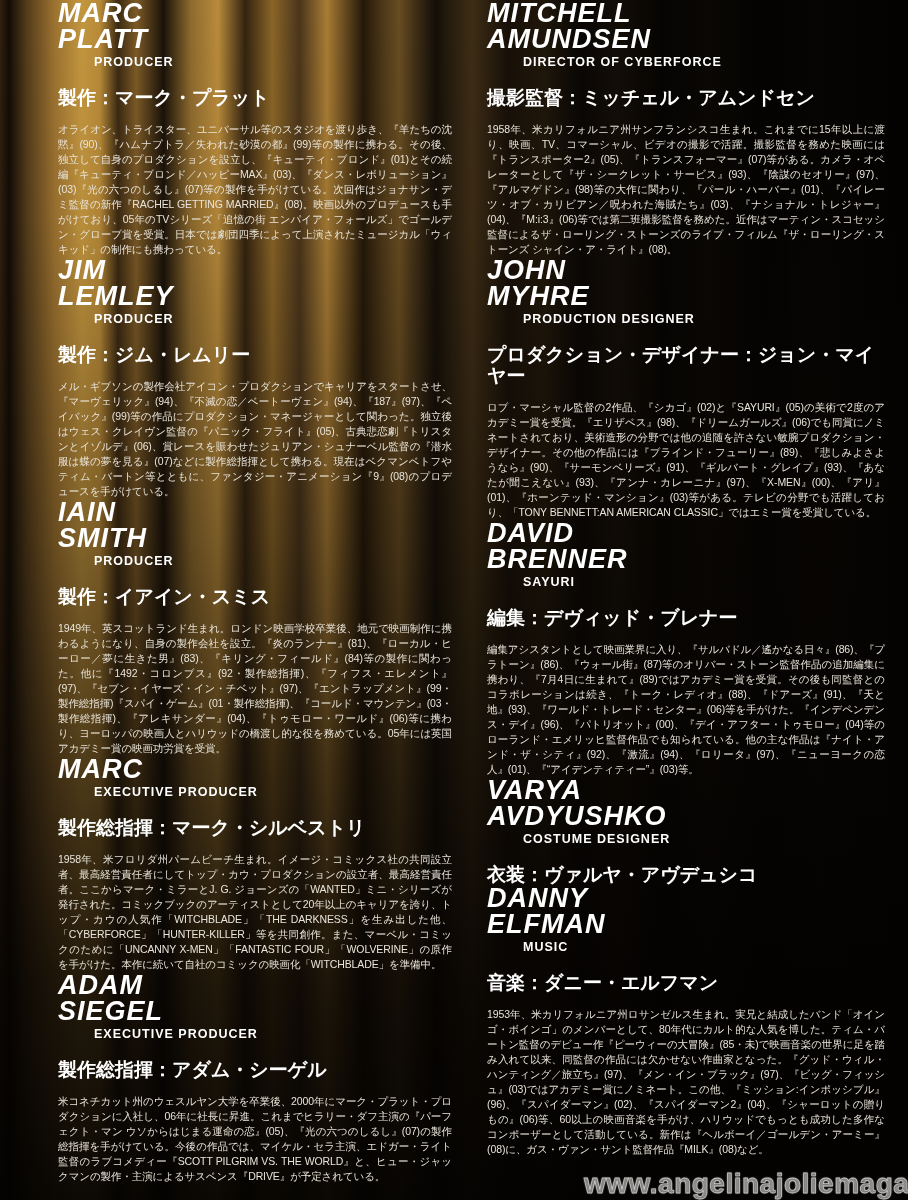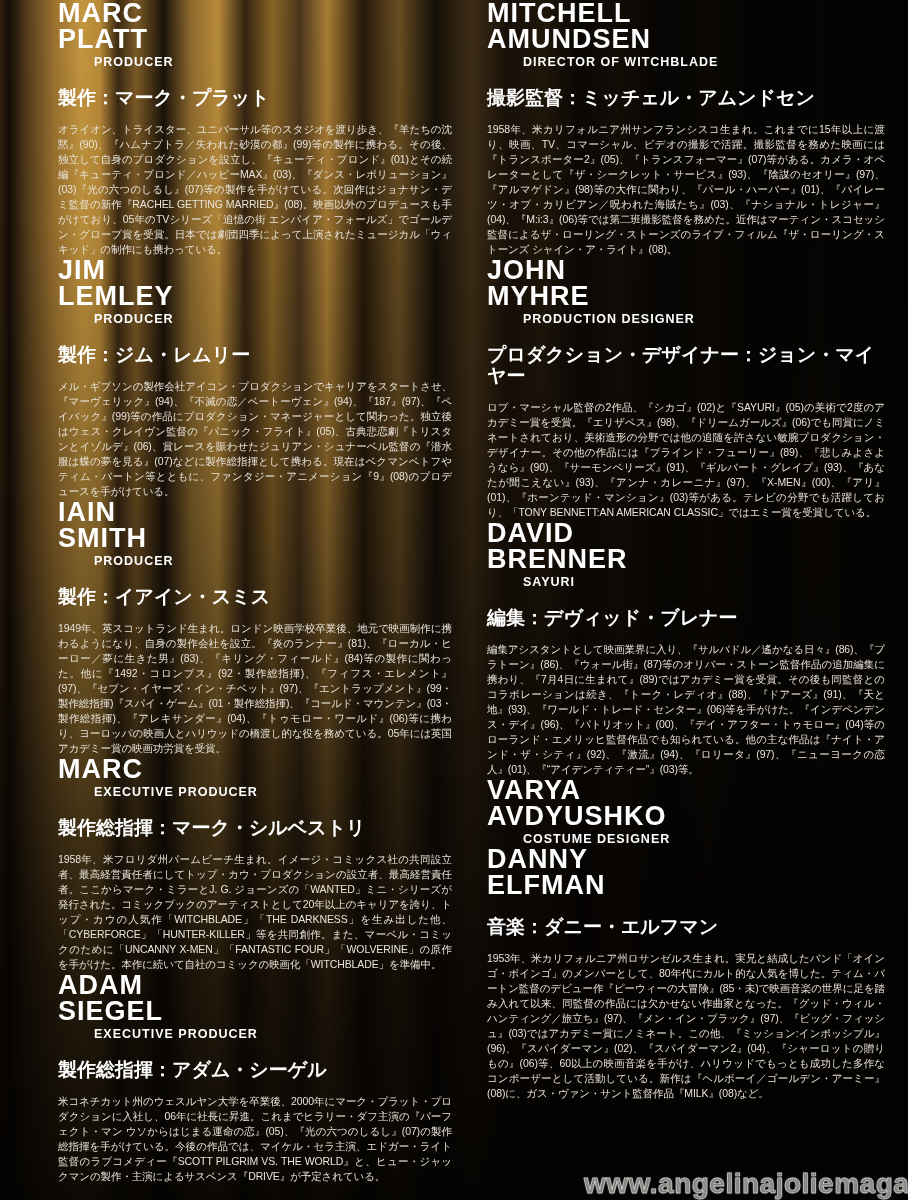--- a/index.html
+++ b/index.html
@@ -18,21 +18,21 @@
         #6f5224 44%, #19120a 48%, #5e4520 52%, #2a1c0e 56%, #433015 60%,
         #17100a 64%, #332412 68%, #120d07 73%, #241a0e 78%, #0f0a06 84%,
         #1a1209 90%, #0b0805 100%);
   }
   .col{position:absolute;top:0;}
   .col-left{left:58px;width:394px;}
   .col-right{left:487px;width:398px;}
   section.credit{margin:0;}
   .credit h2{
     color:#ffffff;font-size:27px;line-height:26px;font-weight:bold;
-    letter-spacing:1px;margin:0;text-transform:uppercase;
+    letter-spacing:1px;margin:0;text-transform:uppercase;font-style:italic;
   }
   .role-en{
     color:#ffffff;font-size:12.5px;line-height:13px;font-weight:bold;
     letter-spacing:1px;margin-top:4px;padding-left:36px;
   }
   .role-jp{
     color:#ffffff;font-size:19px;line-height:21px;font-weight:bold;margin-top:18px;
   }
   .bio{
     color:#e9e4da;font-size:10.5px;line-height:15px;margin:14px 0 0;
@@ -91,21 +91,21 @@
       <div class="role-jp">製作総指揮：アダム・シーゲル</div>
       <p class="bio">米コネチカット州のウェスルヤン大学を卒業後、2000年にマーク・プラット・プロダクションに入社し、06年に社長に昇進。これまでヒラリー・ダフ主演の『パーフェクト・マン ウソからはじまる運命の恋』(05)、『光の六つのしるし』(07)の製作総指揮を手がけている。今後の作品では、マイケル・セラ主演、エドガー・ライト監督のラブコメディー『SCOTT PILGRIM VS. THE WORLD』と、ヒュー・ジャックマンの製作・主演によるサスペンス『DRIVE』が予定されている。</p>
     </section>
 
   </div>
 
   <div class="col col-right">
 
     <section class="credit mt-first-r">
       <h2><span>MITCHELL</span><br><span>AMUNDSEN</span></h2>
-      <div class="role-en">DIRECTOR OF WITCHBLADE</div>
+      <div class="role-en">DIRECTOR OF CYBERFORCE</div>
       <div class="role-jp">撮影監督：ミッチェル・アムンドセン</div>
       <p class="bio">1958年、米カリフォルニア州サンフランシスコ生まれ。これまでに15年以上に渡り、映画、TV、コマーシャル、ビデオの撮影で活躍。撮影監督を務めた映画には『トランスポーター2』(05)、『トランスフォーマー』(07)等がある。カメラ・オペレーターとして『ザ・シークレット・サービス』(93)、『陰謀のセオリー』(97)、『アルマゲドン』(98)等の大作に関わり、『パール・ハーバー』(01)、『パイレーツ・オブ・カリビアン／呪われた海賊たち』(03)、『ナショナル・トレジャー』(04)、『M:i:3』(06)等では第二班撮影監督を務めた。近作はマーティン・スコセッシ監督によるザ・ローリング・ストーンズのライブ・フィルム『ザ・ローリング・ストーンズ シャイン・ア・ライト』(08)。</p>
     </section>
 
     <section class="credit r1">
       <h2><span>JOHN</span><br><span>MYHRE</span></h2>
       <div class="role-en">PRODUCTION DESIGNER</div>
       <div class="role-jp">プロダクション・デザイナー：ジョン・マイヤー</div>
       <p class="bio">ロブ・マーシャル監督の2作品、『シカゴ』(02)と『SAYURI』(05)の美術で2度のアカデミー賞を受賞。『エリザベス』(98)、『ドリームガールズ』(06)でも同賞にノミネートされており、美術造形の分野では他の追随を許さない敏腕プロダクション・デザイナー。その他の作品には『ブラインド・フューリー』(89)、『悲しみよさようなら』(90)、『サーモンベリーズ』(91)、『ギルバート・グレイプ』(93)、『あなたが聞こえない』(93)、『アンナ・カレーニナ』(97)、『X-MEN』(00)、『アリ』(01)、『ホーンテッド・マンション』(03)等がある。テレビの分野でも活躍しており、「TONY BENNETT:AN AMERICAN CLASSIC」ではエミー賞を受賞している。</p>
     </section>
@@ -113,24 +113,26 @@
     <section class="credit r2">
       <h2><span>DAVID</span><br><span>BRENNER</span></h2>
       <div class="role-en">SAYURI</div>
       <div class="role-jp">編集：デヴィッド・ブレナー</div>
       <p class="bio">編集アシスタントとして映画業界に入り、『サルバドル／遙かなる日々』(86)、『プラトーン』(86)、『ウォール街』(87)等のオリバー・ストーン監督作品の追加編集に携わり、『7月4日に生まれて』(89)ではアカデミー賞を受賞。その後も同監督とのコラボレーションは続き、『トーク・レディオ』(88)、『ドアーズ』(91)、『天と地』(93)、『ワールド・トレード・センター』(06)等を手がけた。『インデペンデンス・デイ』(96)、『パトリオット』(00)、『デイ・アフター・トゥモロー』(04)等のローランド・エメリッヒ監督作品でも知られている。他の主な作品は『ナイト・アンド・ザ・シティ』(92)、『激流』(94)、『ロリータ』(97)、『ニューヨークの恋人』(01)、『“アイデンティティー”』(03)等。</p>
     </section>
 
     <section class="credit r3">
       <h2><span>VARYA</span><br><span>AVDYUSHKO</span></h2>
       <div class="role-en">COSTUME DESIGNER</div>
+      <div class="role-jp">衣装：ヴァルヤ・アヴデュシコ</div>
     </section>
 
     <section class="credit r4">
       <h2><span>DANNY</span><br><span>ELFMAN</span></h2>
+      <div class="role-en">MUSIC</div>
       <div class="role-jp">音楽：ダニー・エルフマン</div>
       <p class="bio">1953年、米カリフォルニア州ロサンゼルス生まれ。実兄と結成したバンド「オインゴ・ボインゴ」のメンバーとして、80年代にカルト的な人気を博した。ティム・バートン監督のデビュー作『ピーウィーの大冒険』(85・未)で映画音楽の世界に足を踏み入れて以来、同監督の作品には欠かせない作曲家となった。『グッド・ウィル・ハンティング／旅立ち』(97)、『メン・イン・ブラック』(97)、『ビッグ・フィッシュ』(03)ではアカデミー賞にノミネート。この他、『ミッション:インポッシブル』(96)、『スパイダーマン』(02)、『スパイダーマン2』(04)、『シャーロットの贈りもの』(06)等、60以上の映画音楽を手がけ、ハリウッドでもっとも成功した多作なコンポーザーとして活動している。新作は『ヘルボーイ／ゴールデン・アーミー』(08)に、ガス・ヴァン・サント監督作品『MILK』(08)など。</p>
     </section>
 
   </div>
 
   <div class="watermark">www.angelinajoliemagazines.com</div>
 
 </div>
 

